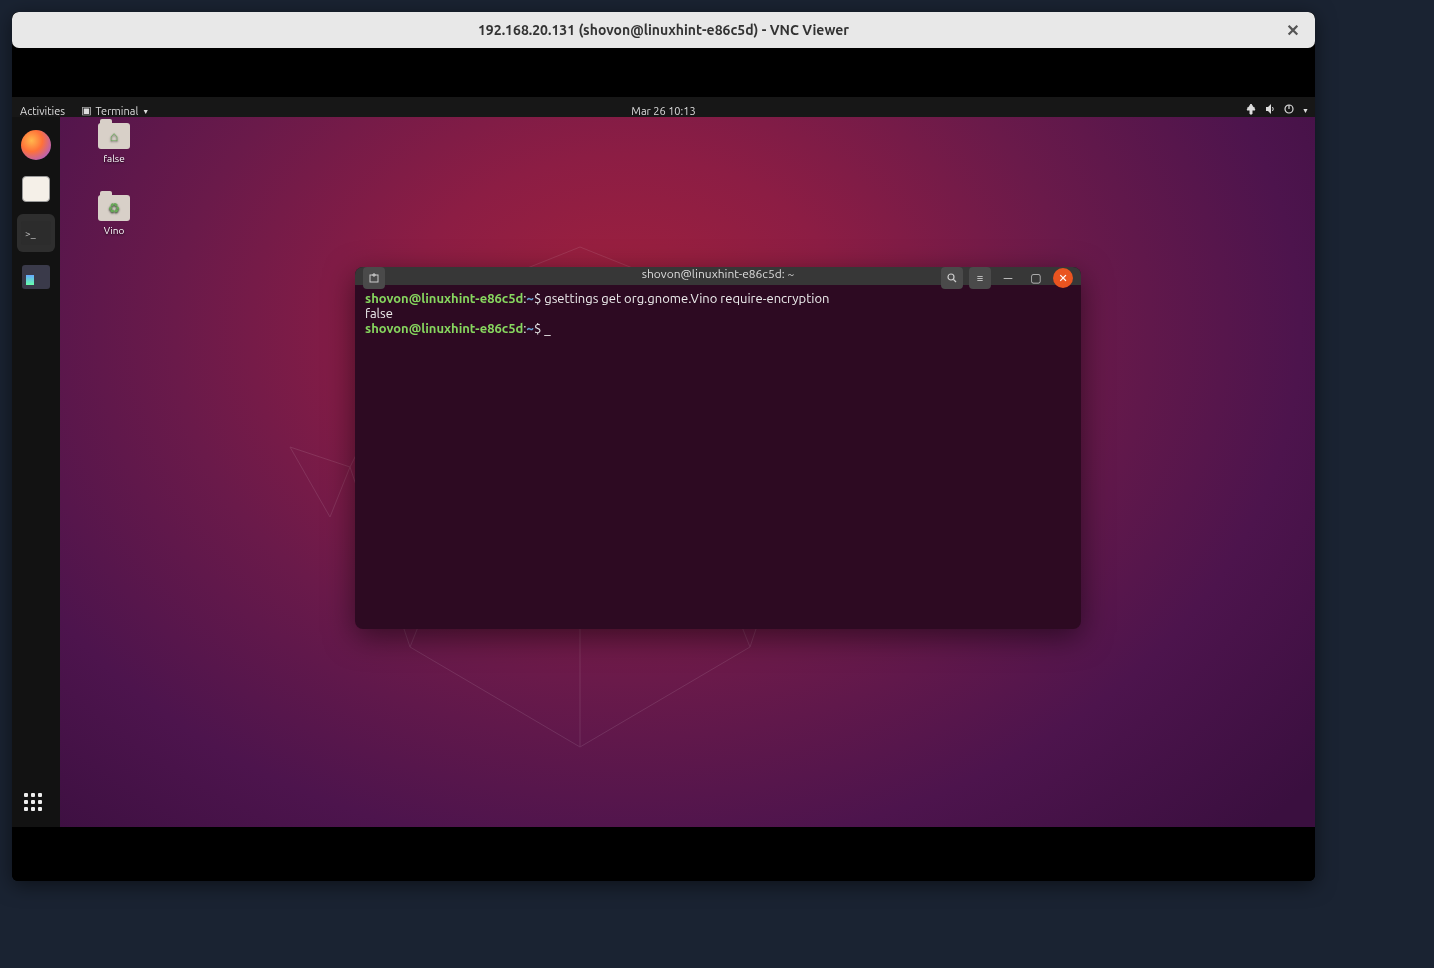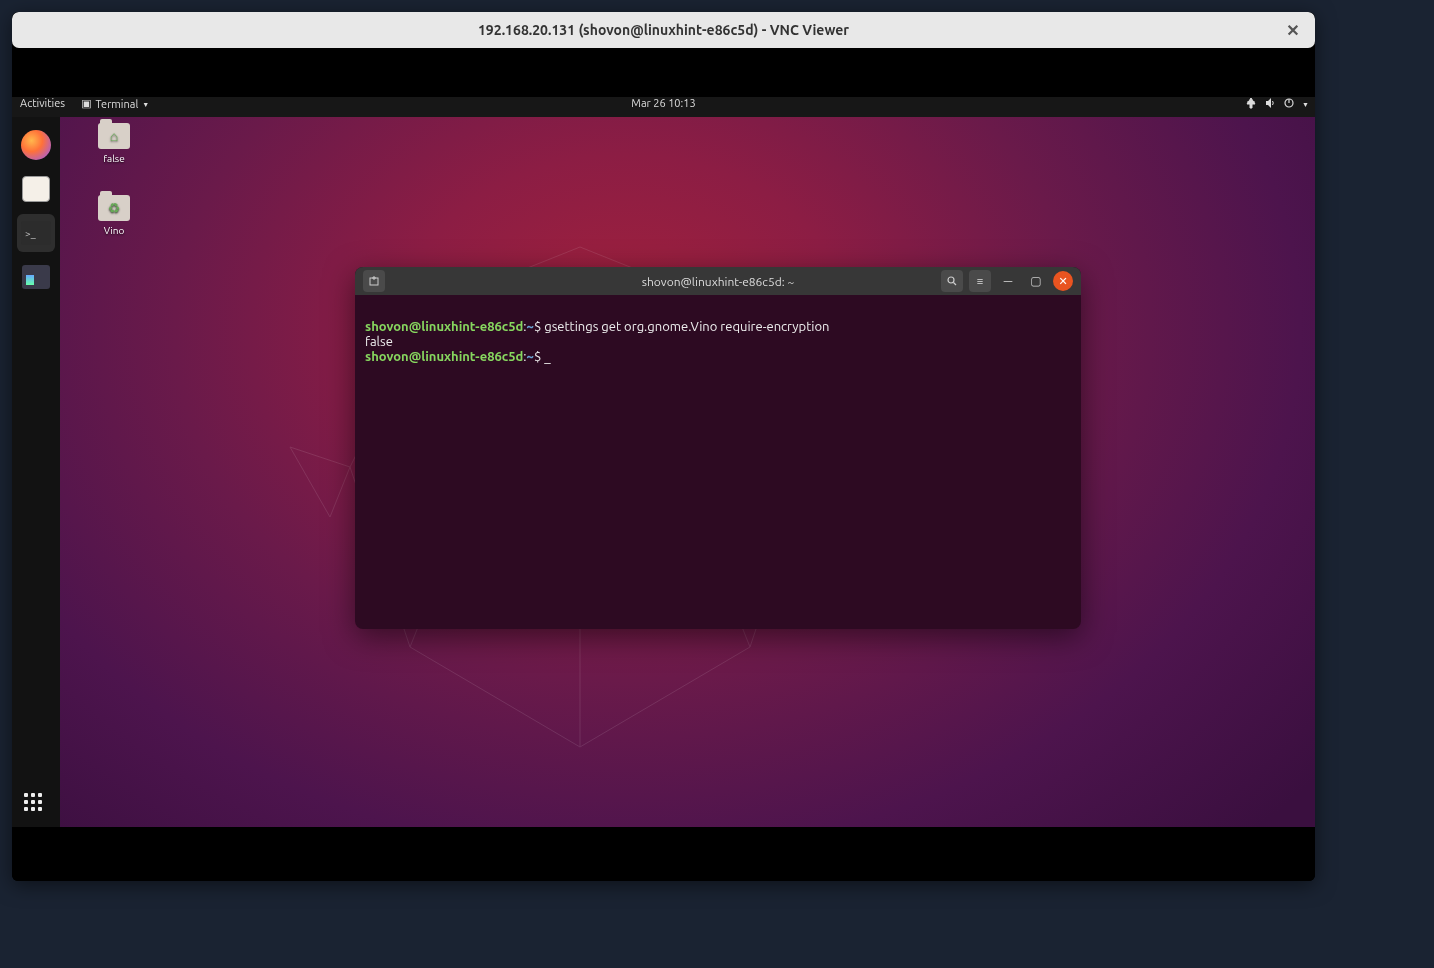--- a/index.html
+++ b/index.html
@@ -10,21 +10,21 @@
   .vnc-titlebar { height: 36px; background: #e8e8e8; display: flex; align-items: center; justify-content: center; position: relative; color: #333; font-size: 14px; font-weight: 600; border-radius: 7px; }
   .vnc-close { position: absolute; right: 12px; top: 8px; width: 20px; height: 20px; display: flex; align-items: center; justify-content: center; cursor: pointer; font-size: 16px; color: #555; }
   
   
   .vnc-content { position: absolute; top: 36px; left: 0; right: 0; bottom: 0; background: #000; }
   
   
   .ubuntu { position: absolute; left: 0; top: 49px; width: 1303px; height: 730px; }
   
   
-  .topbar { height: 20px; background: #171717; color: #ddd; display: flex; align-items: flex-start; font-size: 11px; position: relative; }
+  .topbar { height: 20px; background: #171717; color: #ddd; display: flex; align-items: flex-end; font-size: 11px; position: relative; }
   .topbar .activities { padding: 0 8px; cursor: pointer; }
   .topbar .appmenu { display: flex; align-items: center; gap: 4px; padding: 0 8px; cursor: pointer; }
   .topbar .datetime { position: absolute; left: 50%; transform: translateX(-50%); }
   .topbar .tray { position: absolute; right: 6px; display: flex; gap: 7px; align-items: center; }
   .tri { font-size: 7px; }
   
   
   .desktop-surface { position: absolute; top: 20px; left: 48px; right: 0; bottom: 0;
     background: radial-gradient(ellipse 900px 700px at 45% 30%, #a2213c 0%, #8c1d44 25%, #6a1a4a 50%, #4d144d 75%, #3a0f3f 100%);
     overflow: hidden;
@@ -38,30 +38,30 @@
   .dock-grid { width: 24px; height: 24px; display: grid; grid-template-columns: repeat(3,4px); grid-template-rows: repeat(3,4px); gap: 3px; margin-bottom: 10px; cursor: pointer; }
   .dock-grid span { background: #eee; border-radius: 1px; }
   
   
   .desk-icon { position: absolute; width: 60px; text-align: center; color: #fff; font-size: 10px; text-shadow: 0 1px 2px rgba(0,0,0,0.8); cursor: pointer; }
   .desk-icon .box { width: 32px; height: 26px; margin: 0 auto 4px; background: #d8d0c8; border-radius: 3px; position: relative; }
   .desk-icon .box::before { content:''; position:absolute; top:-4px; left:2px; width:12px; height:5px; background:#d8d0c8; border-radius:2px 2px 0 0; }
   
   
   .term { position: absolute; left: 295px; top: 150px; width: 726px; height: 362px; background: #2d0a22; border-radius: 8px; box-shadow: 0 8px 30px rgba(0,0,0,0.5); overflow: hidden; }
-  .term-bar { height: 28px; background: #373737; display: flex; align-items: center; position: relative; }
+  .term-bar { height: 18px; background: #373737; display: flex; position: relative; }
   .term-bar .tl { position: absolute; left: 8px; display:flex; }
   .term-bar .title { margin: 0 auto; color: #ddd; font-size: 12px; }
   .term-bar .tr { position: absolute; right: 8px; display: flex; gap: 6px; align-items: center; }
   .tbtn { width: 22px; height: 22px; border-radius: 4px; background: #4a4a4a; color: #ddd; display: flex; align-items: center; justify-content: center; font-size: 11px; cursor: pointer; }
   .tbtn.round { border-radius: 50%; width: 20px; height: 20px; }
   .tbtn.close { background: #e95420; color: #fff; }
   .wbtn { width: 22px; height: 22px; color: #ccc; display:flex; align-items:center; justify-content:center; cursor:pointer; font-size:12px; }
   
-  .term-body { padding: 24px 10px; font-family: "Ubuntu Mono","DejaVu Sans Mono",monospace; font-size: 13px; line-height: 15px; color: #eee; white-space: pre; }
+  .term-body { padding: 6px 10px; font-family: "Ubuntu Mono","DejaVu Sans Mono",monospace; font-size: 13px; line-height: 15px; color: #eee; white-space: pre; }
   .t-user { color: #87d75f; font-weight: bold; }
   .t-colon { color: #eee; }
   .t-path { color: #6aa7d8; font-weight: bold; }
   .t-cmd { color: #eee; }
   .cursor_ { color:#eee; }
   
   
   .fox { position:absolute; left:170px; top:70px; width:700px; height:620px; opacity:0.10; }
 
   .firefox-icon { width:30px; height:30px; border-radius:50%; background: radial-gradient(circle at 35% 35%, #ffb84d 0%, #ff7139 40%, #9059ff 100%); }

